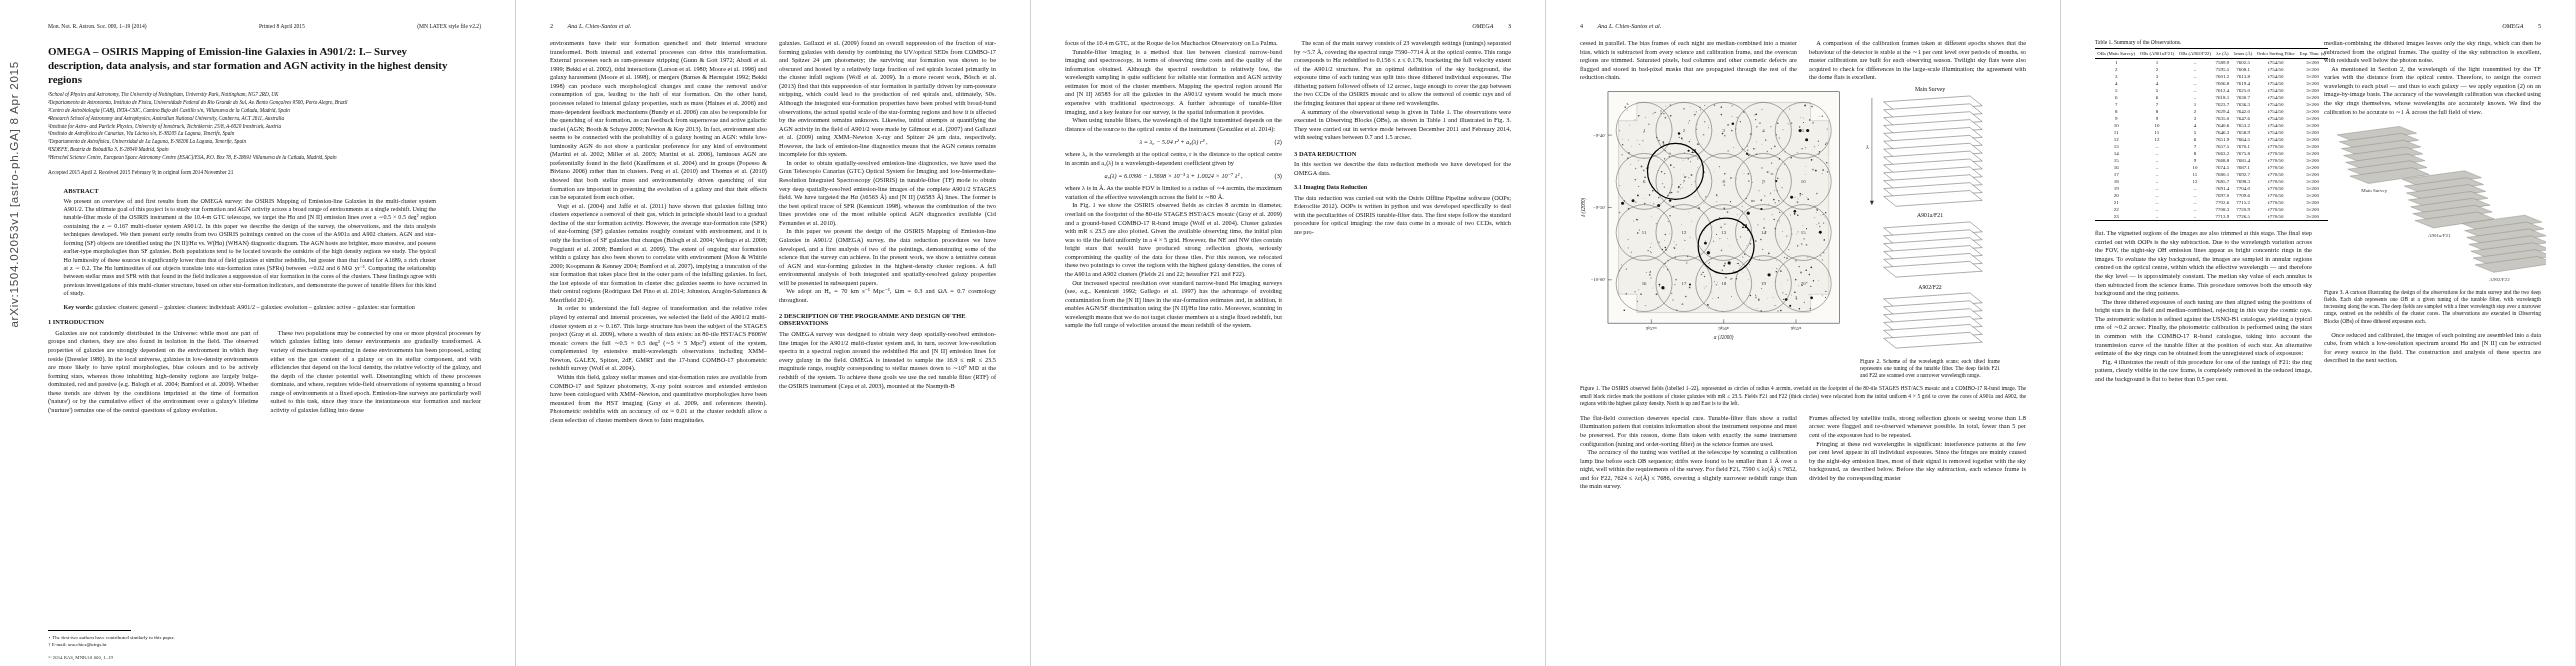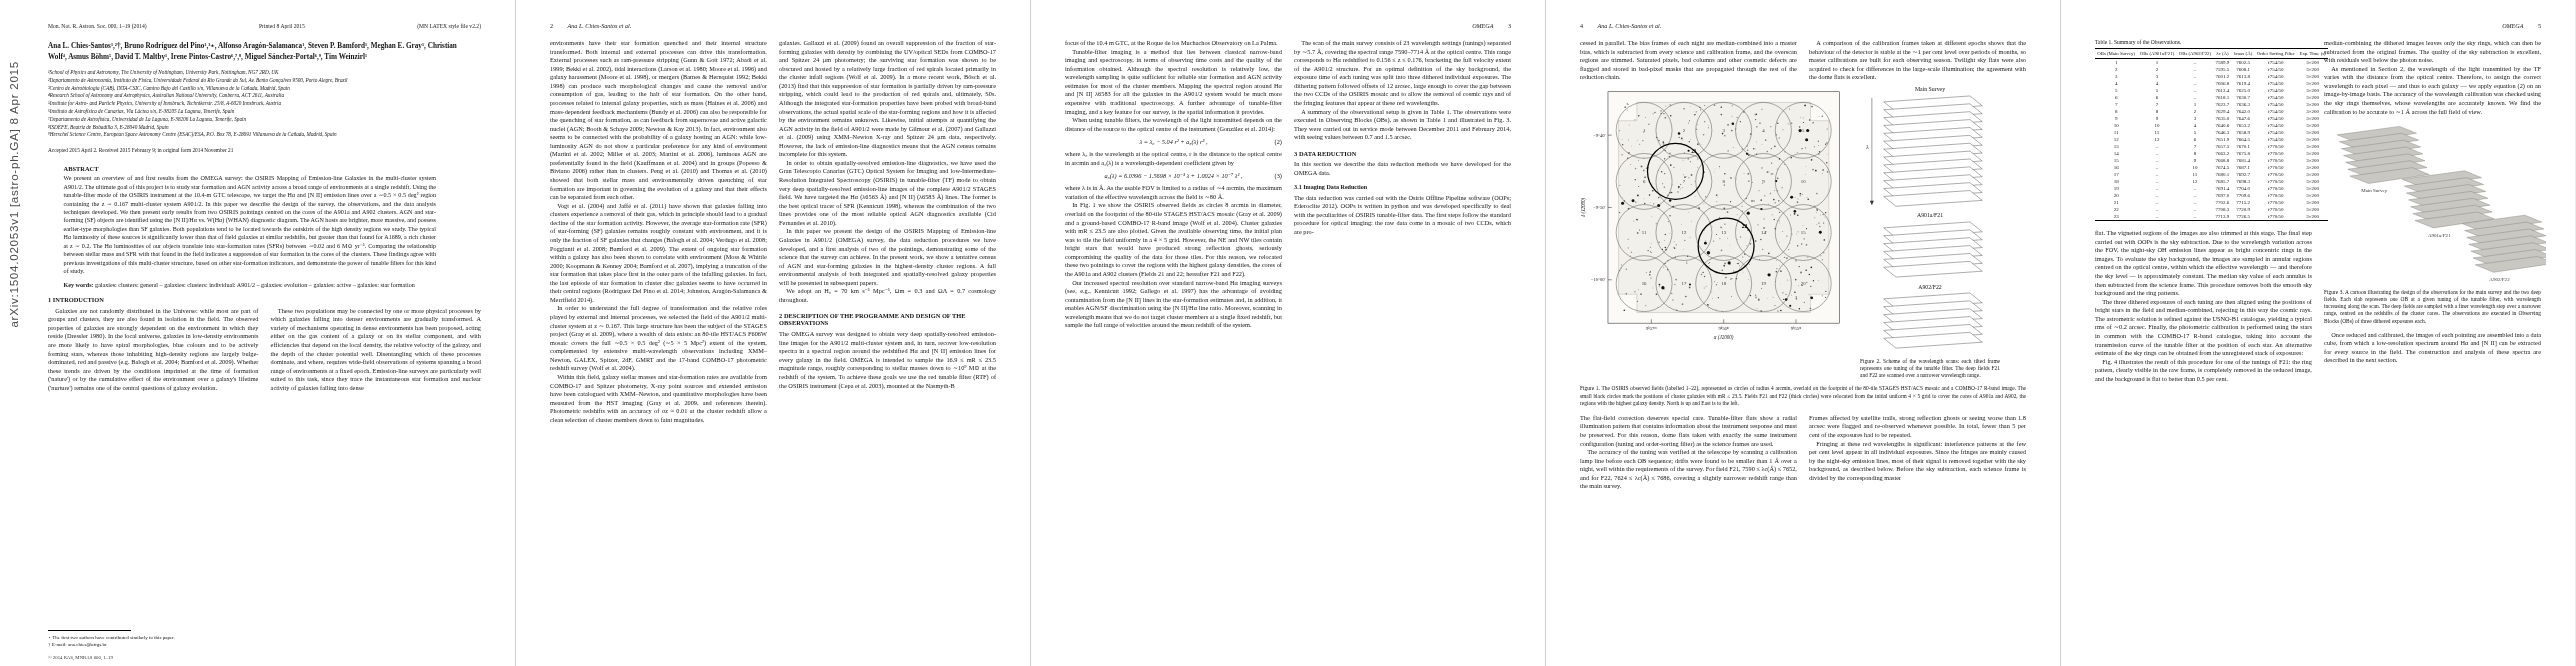--- a/index.html
+++ b/index.html
@@ -78,21 +78,21 @@
 <div class="spread">
 
   <section class="page page-1">
     <div class="runhead1">
       <span>Mon. Not. R. Astron. Soc. 000, 1–19 (2014)</span>
       <span>Printed 8 April 2015</span>
       <span>(MN LATEX style file v2.2)</span>
     </div>
     <div class="arxiv-stamp">arXiv:1504.02053v1  [astro-ph.GA]  8 Apr 2015</div>
 
-    <div class="authors">Ana L. Chies-Santos¹,²†, Bruno Rodríguez del Pino¹,³⋆, Alfonso Aragón-Salamanca¹, Steven P. Bamford¹, Meghan E. Gray¹, Christian Wolf⁴, Asmus Böhm⁵, David T. Maltby¹, Irene Pintos-Castro⁶,⁷,⁸, Miguel Sánchez-Portal⁶,⁹, Tim Weinzirl¹</div>
+    <h1 class="title">OMEGA – OSIRIS Mapping of Emission-line Galaxies in A901/2: I.– Survey description, data analysis, and star formation and AGN activity in the highest density regions</h1>
     <div class="affils">
         <div>¹School of Physics and Astronomy, The University of Nottingham, University Park, Nottingham, NG7 2RD, UK</div>
         <div>²Departamento de Astronomia, Instituto de Física, Universidade Federal do Rio Grande do Sul, Av. Bento Gonçalves 9500, Porto Alegre, Brazil</div>
         <div>³Centro de Astrobiología (CAB), INTA-CSIC, Camino Bajo del Castillo s/n, Villanueva de la Cañada, Madrid, Spain</div>
         <div>⁴Research School of Astronomy and Astrophysics, Australian National University, Canberra, ACT 2611, Australia</div>
         <div>⁵Institute for Astro- and Particle Physics, University of Innsbruck, Technikerstr. 25/8, A-6020 Innsbruck, Austria</div>
         <div>⁶Instituto de Astrofísica de Canarias, Vía Láctea s/n, E-38205 La Laguna, Tenerife, Spain</div>
         <div>⁷Departamento de Astrofísica, Universidad de La Laguna, E-38206 La Laguna, Tenerife, Spain</div>
         <div>⁸ISDEFE, Beatriz de Bobadilla 3, E-28040 Madrid, Spain</div>
         <div>⁹Herschel Science Centre, European Space Astronomy Centre (ESAC)/ESA, P.O. Box 78, E-28691 Villanueva de la Cañada, Madrid, Spain</div>

